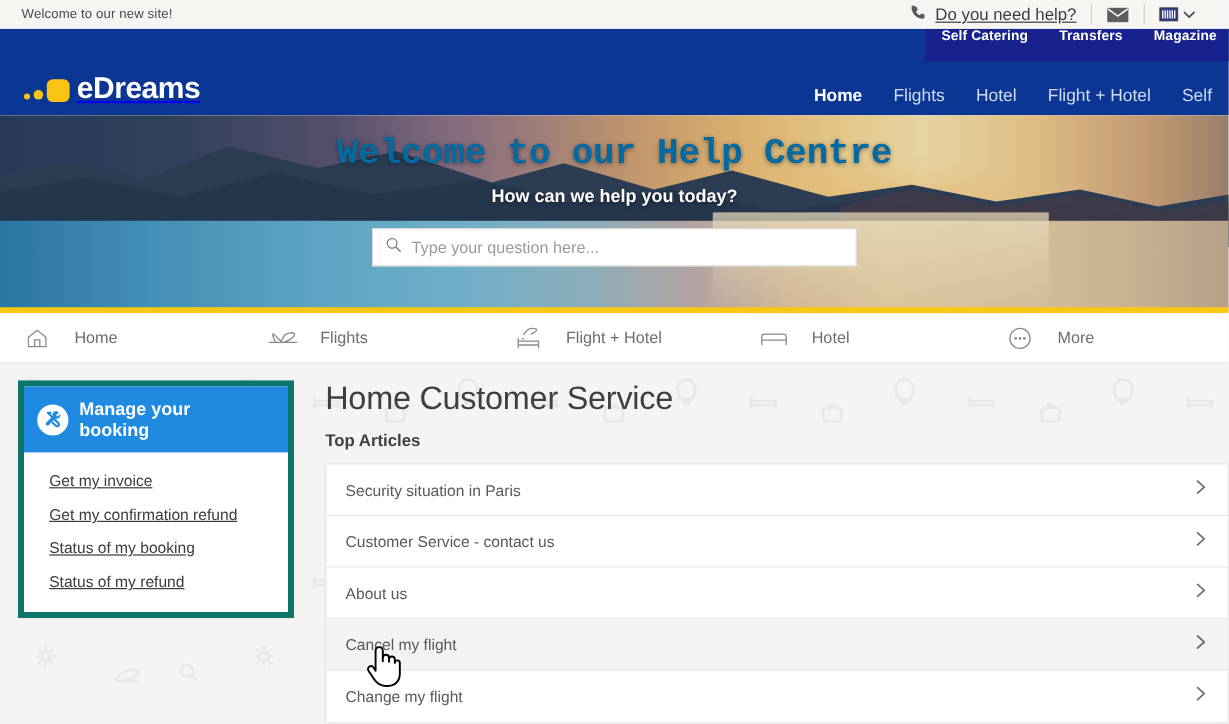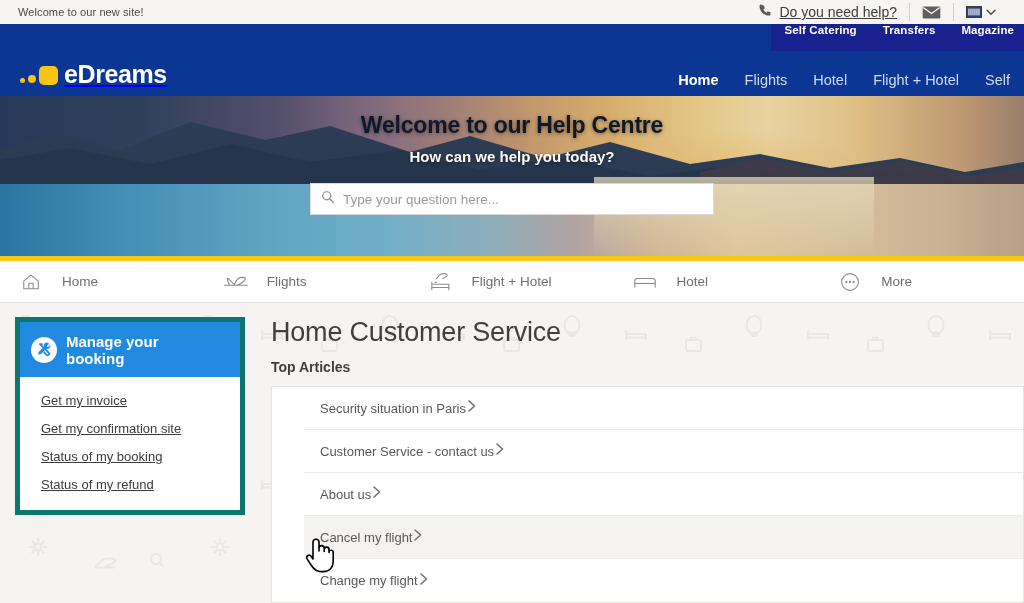--- a/index.html
+++ b/index.html
@@ -110,23 +110,24 @@
     position: absolute; left: 0; right: 0; bottom: 0; height: 5px;
     background: #f7c916;
   }
   .hero-scrim { position: absolute; inset: 0; background: rgba(18,32,58,.10); }
   .hero-inner {
     position: relative; z-index: 3;
     display: flex; flex-direction: column; align-items: center;
     padding-top: 16px;
   }
   .hero-title {
-    color: #0f172a; font-size: 23px; font-weight: bold;
+    color: #0369a1; font-size: 30px; font-weight: bold;
     text-shadow: 0 1px 4px rgba(0,0,0,.45);
     letter-spacing: -.2px;
+    font-family: Liberation Mono, monospace;
   }
   .hero-sub {
     color: #ffffff; font-size: 15px; font-weight: bold; margin-top: 9px;
     text-shadow: 0 1px 3px rgba(0,0,0,.5);
   }
   .searchbox {
     margin-top: 18px;
     width: 404px; height: 32px;
     background: #ffffff;
     border: 1px solid #ddd9d4;
@@ -206,25 +207,24 @@
     font-size: 14px; color: #3f3f3f; font-weight: bold;
     margin-top: 11px;
   }
   .articles {
     margin-top: 11px;
     background: #ffffff;
     border: 1px solid #e6e3df;
     box-shadow: 0 1px 2px rgba(0,0,0,.04);
   }
   .article-row {
-    display: flex; align-items: center; 
+    display: flex; align-items: center; justify-content: space-between;
     height: 43px; padding: 0 16px 0 16px;
     border-bottom: 1px solid #eceae6;
     text-decoration: none;
-    margin-left: 32px;
   }
   .article-row:last-child { border-bottom: none; }
   .article-row.hovered { background: #f4f3f1; }
   .article-lbl { font-size: 13px; color: #595959; }
 
   
   .cursor { position: absolute; z-index: 30; pointer-events: none; }
 </style>
 </head>
 <body>
@@ -434,21 +434,21 @@
           <svg width="17" height="17" viewBox="0 0 18 18">
             <path d="M4.2 3.2 L10.6 9.6 M10.6 9.6 L13.4 12.4 C14.1 13.1 14.1 14.1 13.4 14.7 C12.8 15.3 11.8 15.3 11.2 14.7 L8.4 11.9" stroke="#1f8ae0" stroke-width="1.9" fill="none" stroke-linecap="round"></path>
             <path d="M13.8 3 L11.4 5.4 L12.6 6.6 L15 4.2 C15.4 5.6 14.9 7 13.8 7.8 C12.9 8.5 11.7 8.6 10.7 8.2 L5 13.9 C4.4 14.5 3.4 14.5 2.8 13.9 C2.2 13.3 2.2 12.3 2.8 11.7 L8.5 6 C8 5 8.1 3.8 8.9 2.9 C9.7 1.9 11.1 1.5 12.4 1.8 Z" fill="#1f8ae0"></path>
             <path d="M3.1 3.3 C4.4 2 6.4 1.9 7.6 3.1 L5.6 5.1 Z" fill="#1f8ae0"></path>
           </svg>
         </span>
         <span class="sb-head-title">Manage your booking</span>
       </div>
       <div class="sb-links">
         <a href="#">Get my invoice</a>
-        <a href="#">Get my confirmation site</a>
+        <a href="#">Get my confirmation refund</a>
         <a href="#">Status of my booking</a>
         <a href="#">Status of my refund</a>
       </div>
     </div>
 
     <div class="main">
       <h1 class="main-title">Home Customer Service</h1>
       <div class="main-subtitle">Top Articles</div>
 
       <div class="articles">

